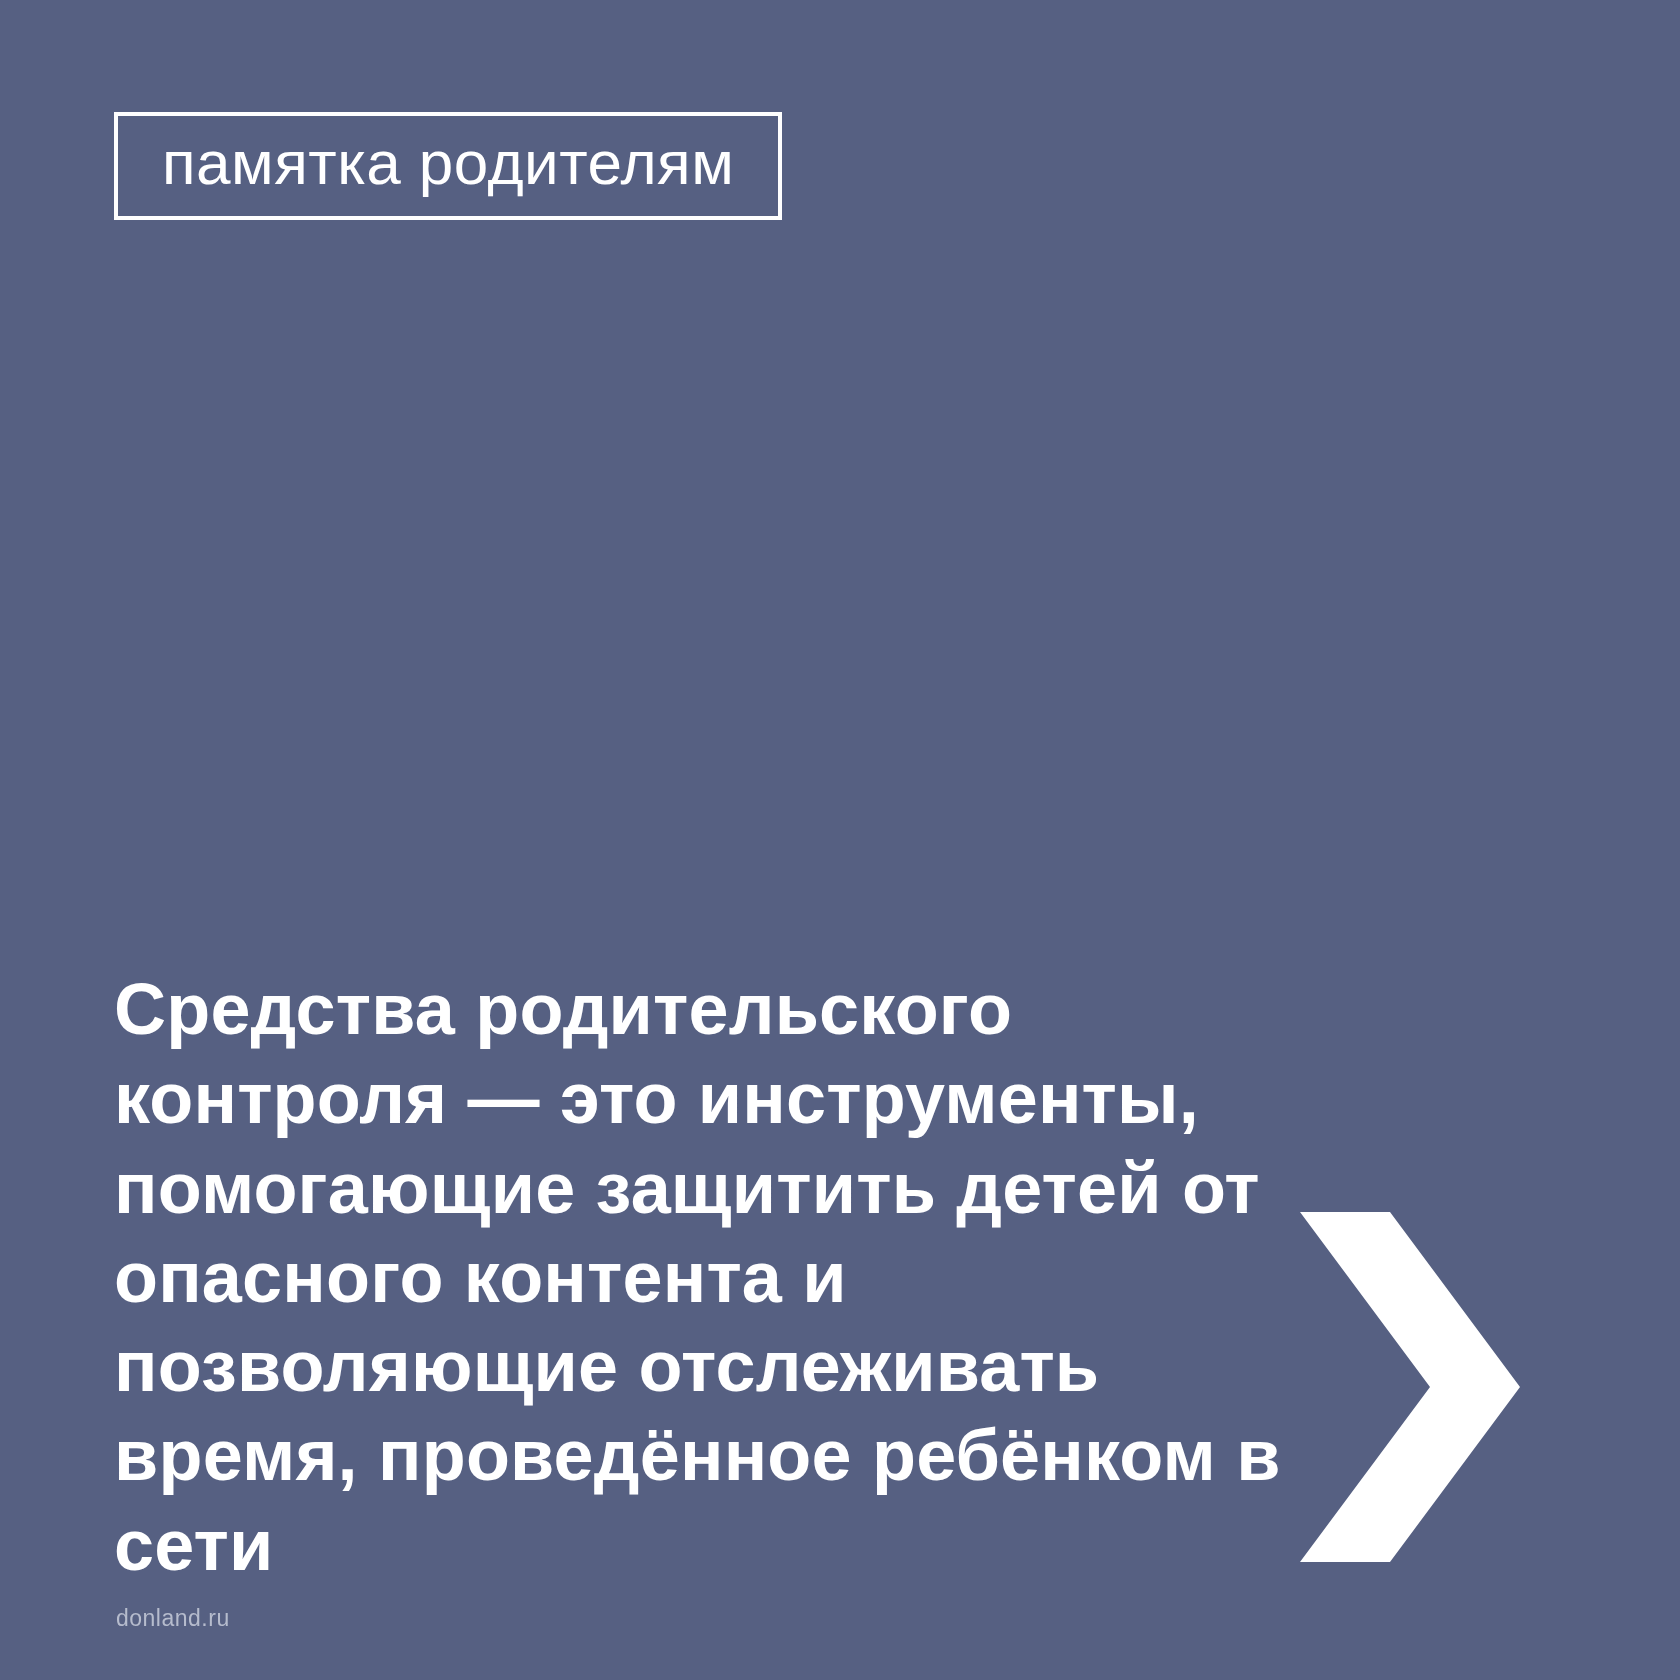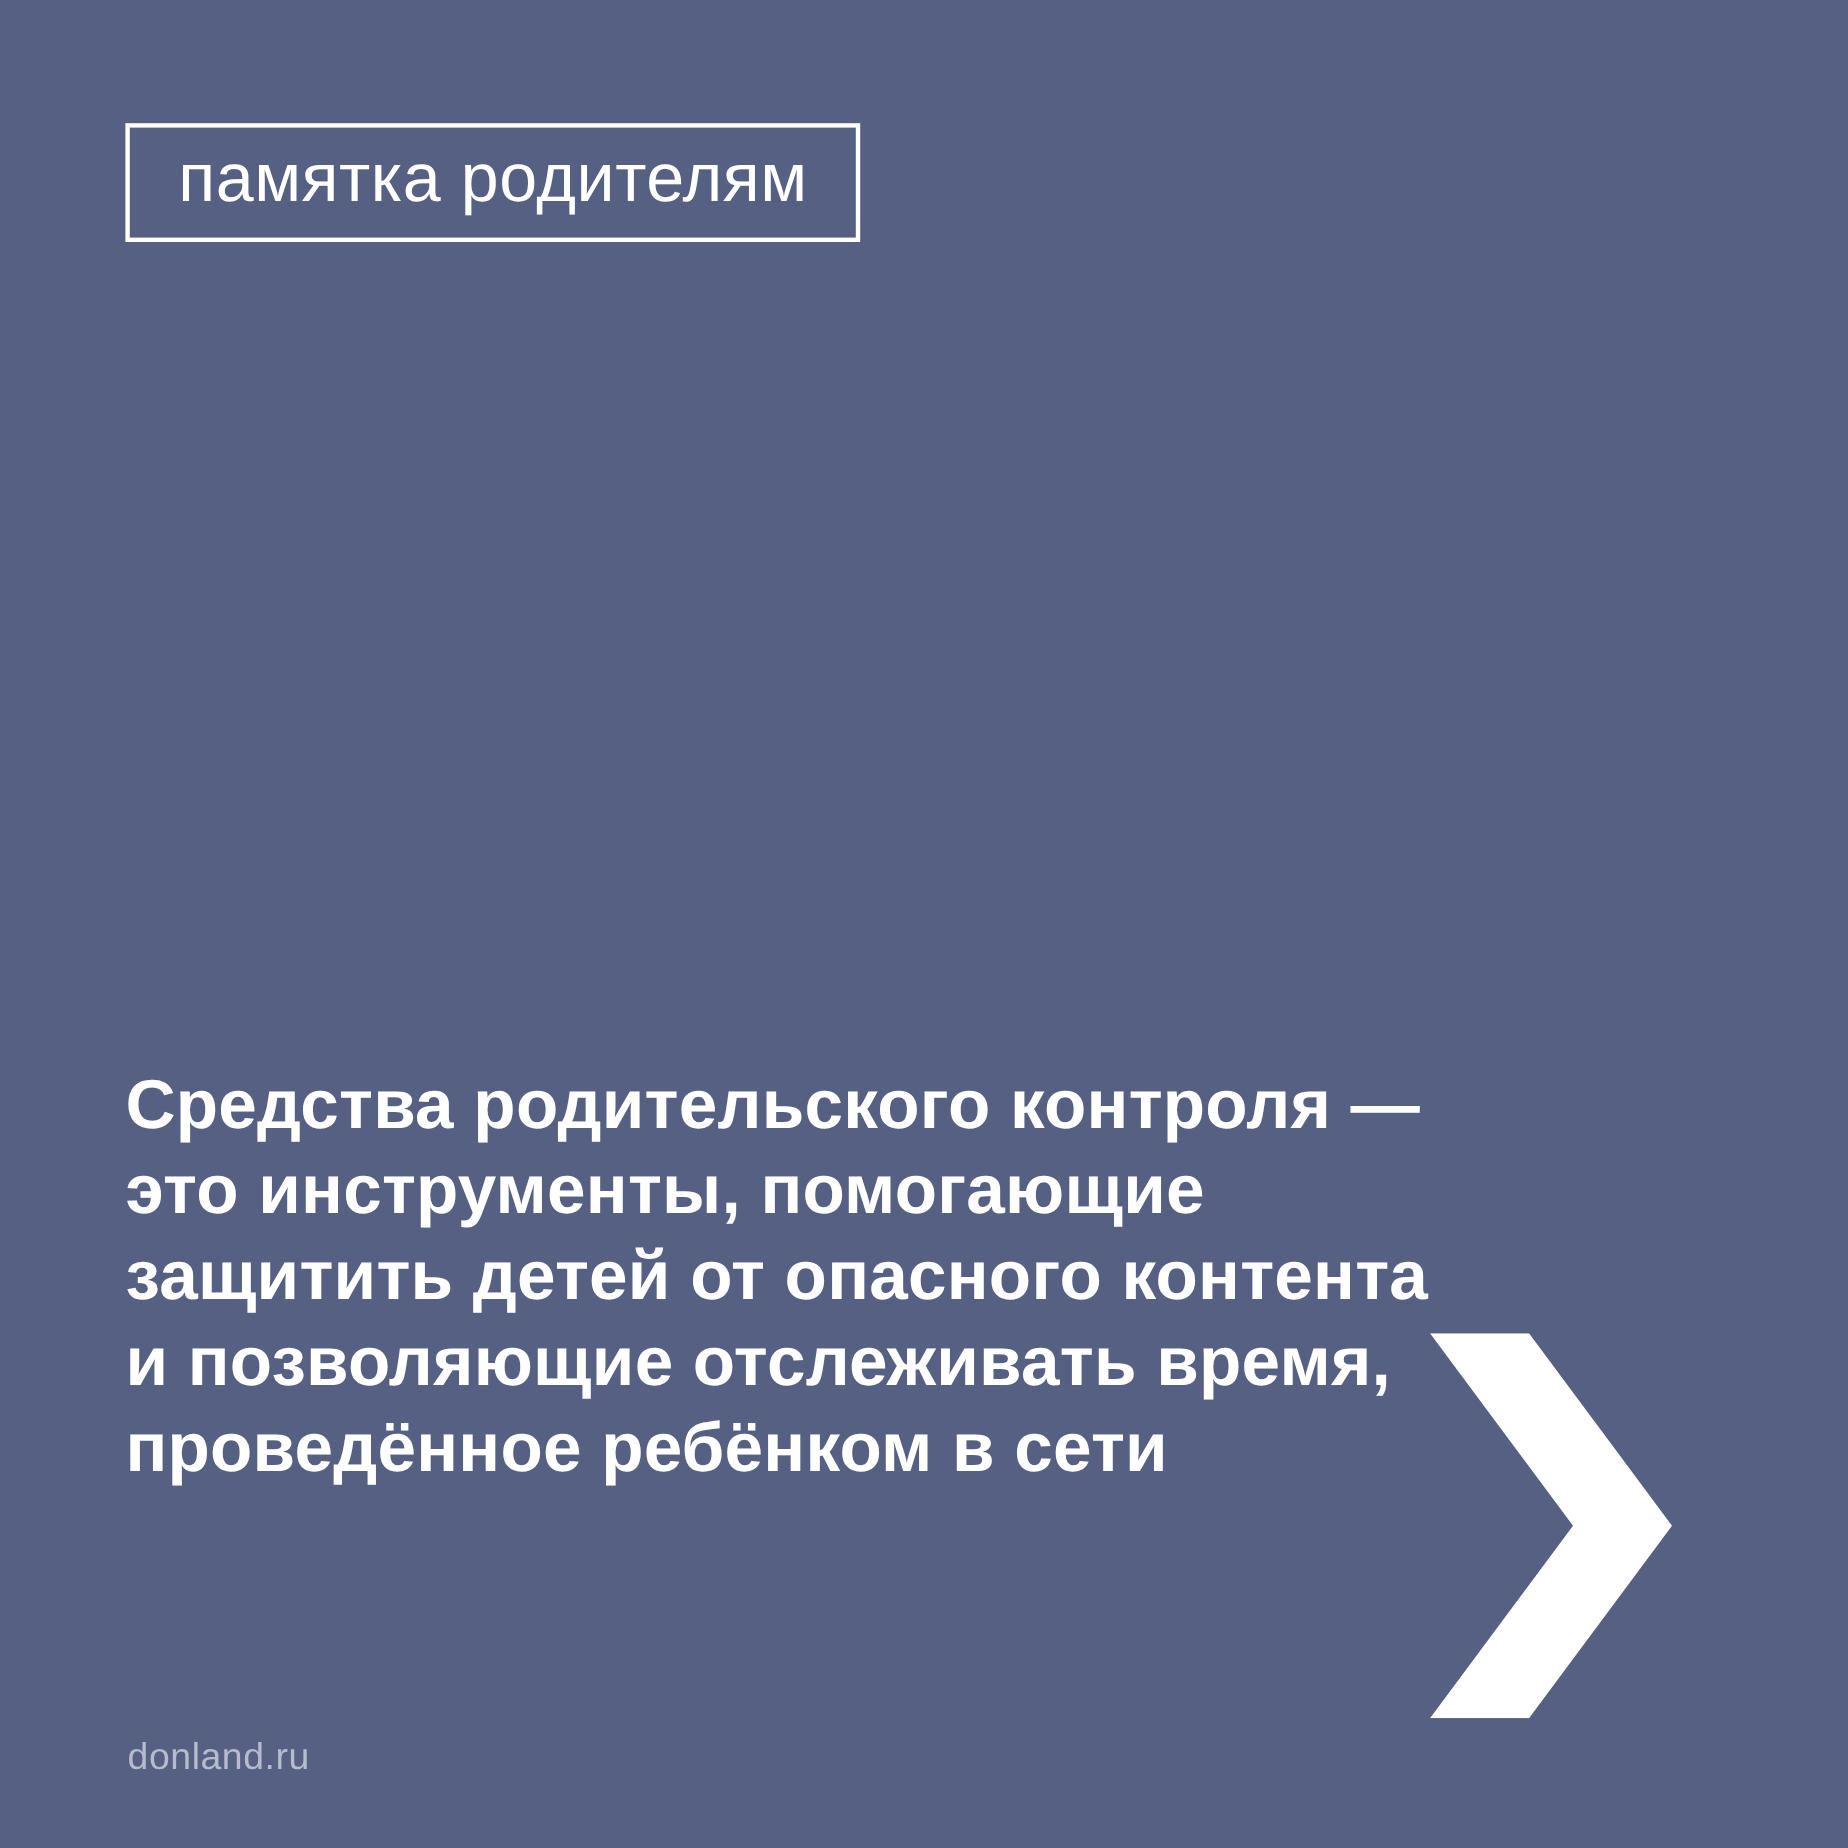--- a/index.html
+++ b/index.html
@@ -36,43 +36,43 @@
     letter-spacing: 0.5px;
     white-space: nowrap;
     text-align: right;
   }
   .main-text {
     position: absolute;
     left: 114px;
     top: 965px;
     width: 1215px;
     color: #ffffff;
-    font-size: 63px;
+    font-size: 72px;
     line-height: 1.24;
     font-weight: 700;
     letter-spacing: 0.2px;
   }
   .chevron {
     position: absolute;
     right: 150px;
     top: 1212px;
     width: 240px;
     height: 350px;
   }
   .chevron svg {
     display: block;
     width: 100%;
     height: 100%;
   }
   .footer {
     position: absolute;
     left: 116px;
-    bottom: 63px;
+    bottom: 48px;
     color: #b6bccd;
-    font-size: 34px;
+    font-size: 23px;
     font-weight: 400;
     letter-spacing: 0.5px;
   }
 </style>
 </head>
 <body>
 
 <div class="poster">
 
   <div class="badge">

